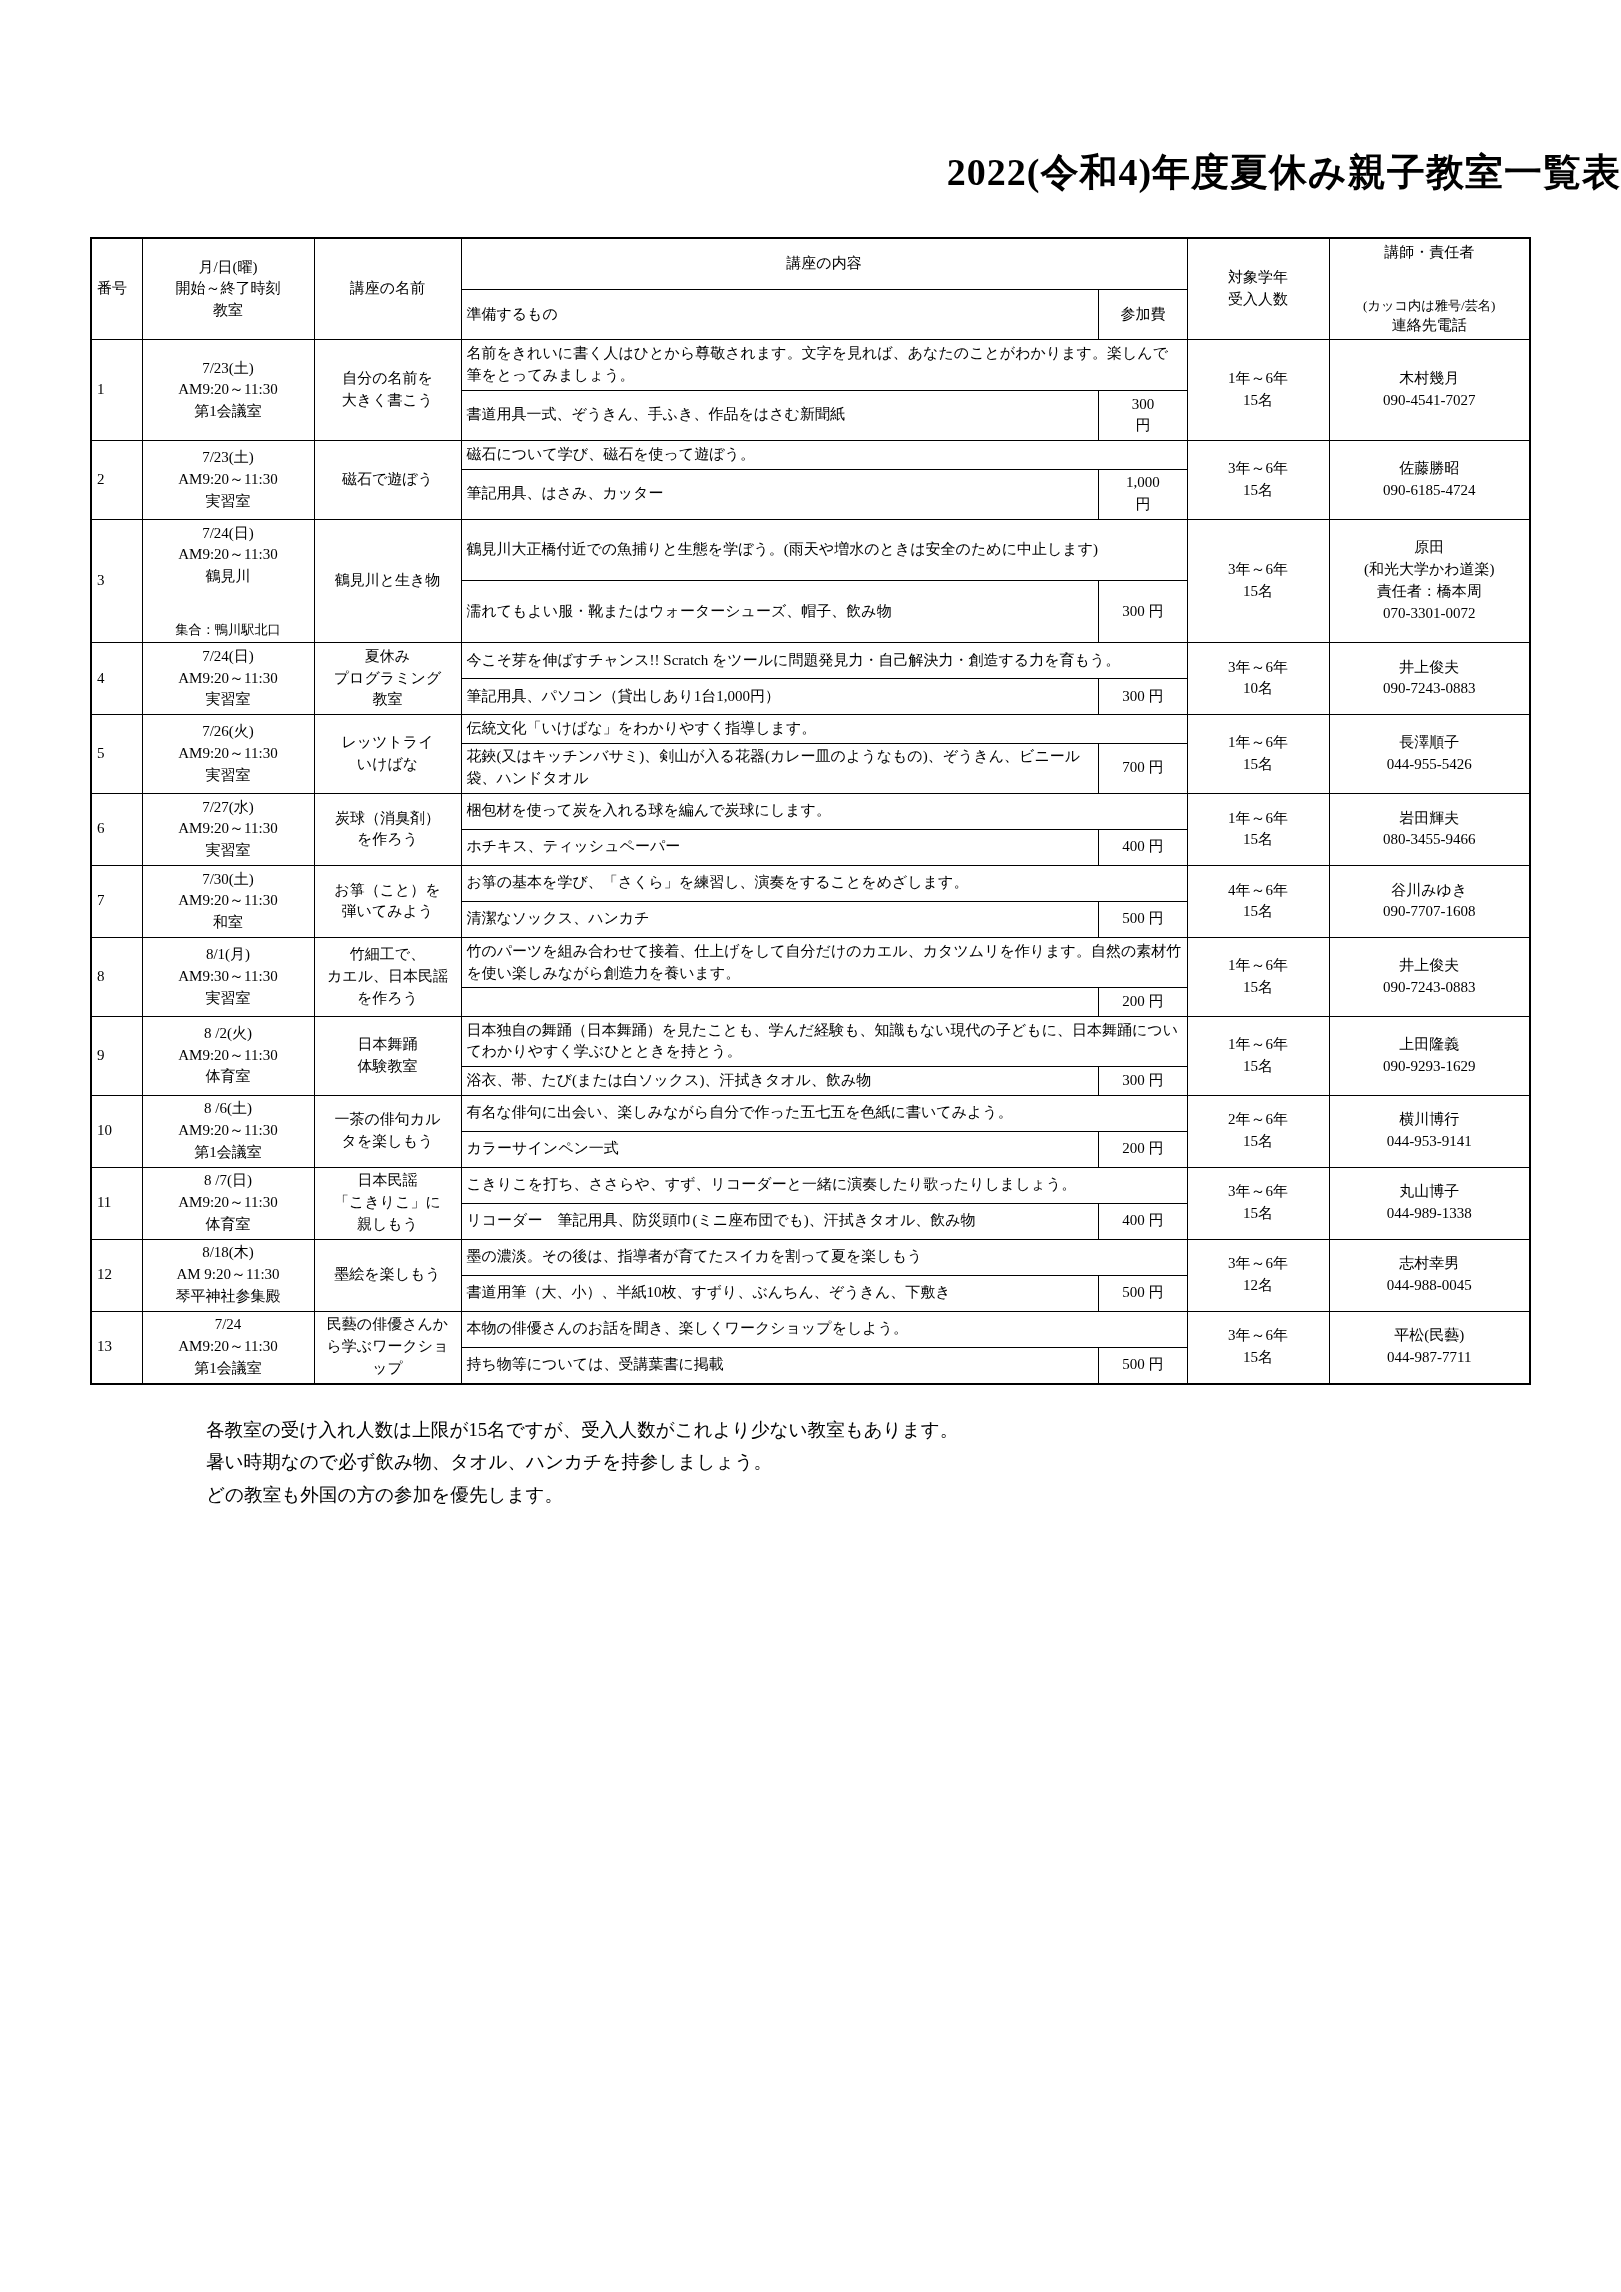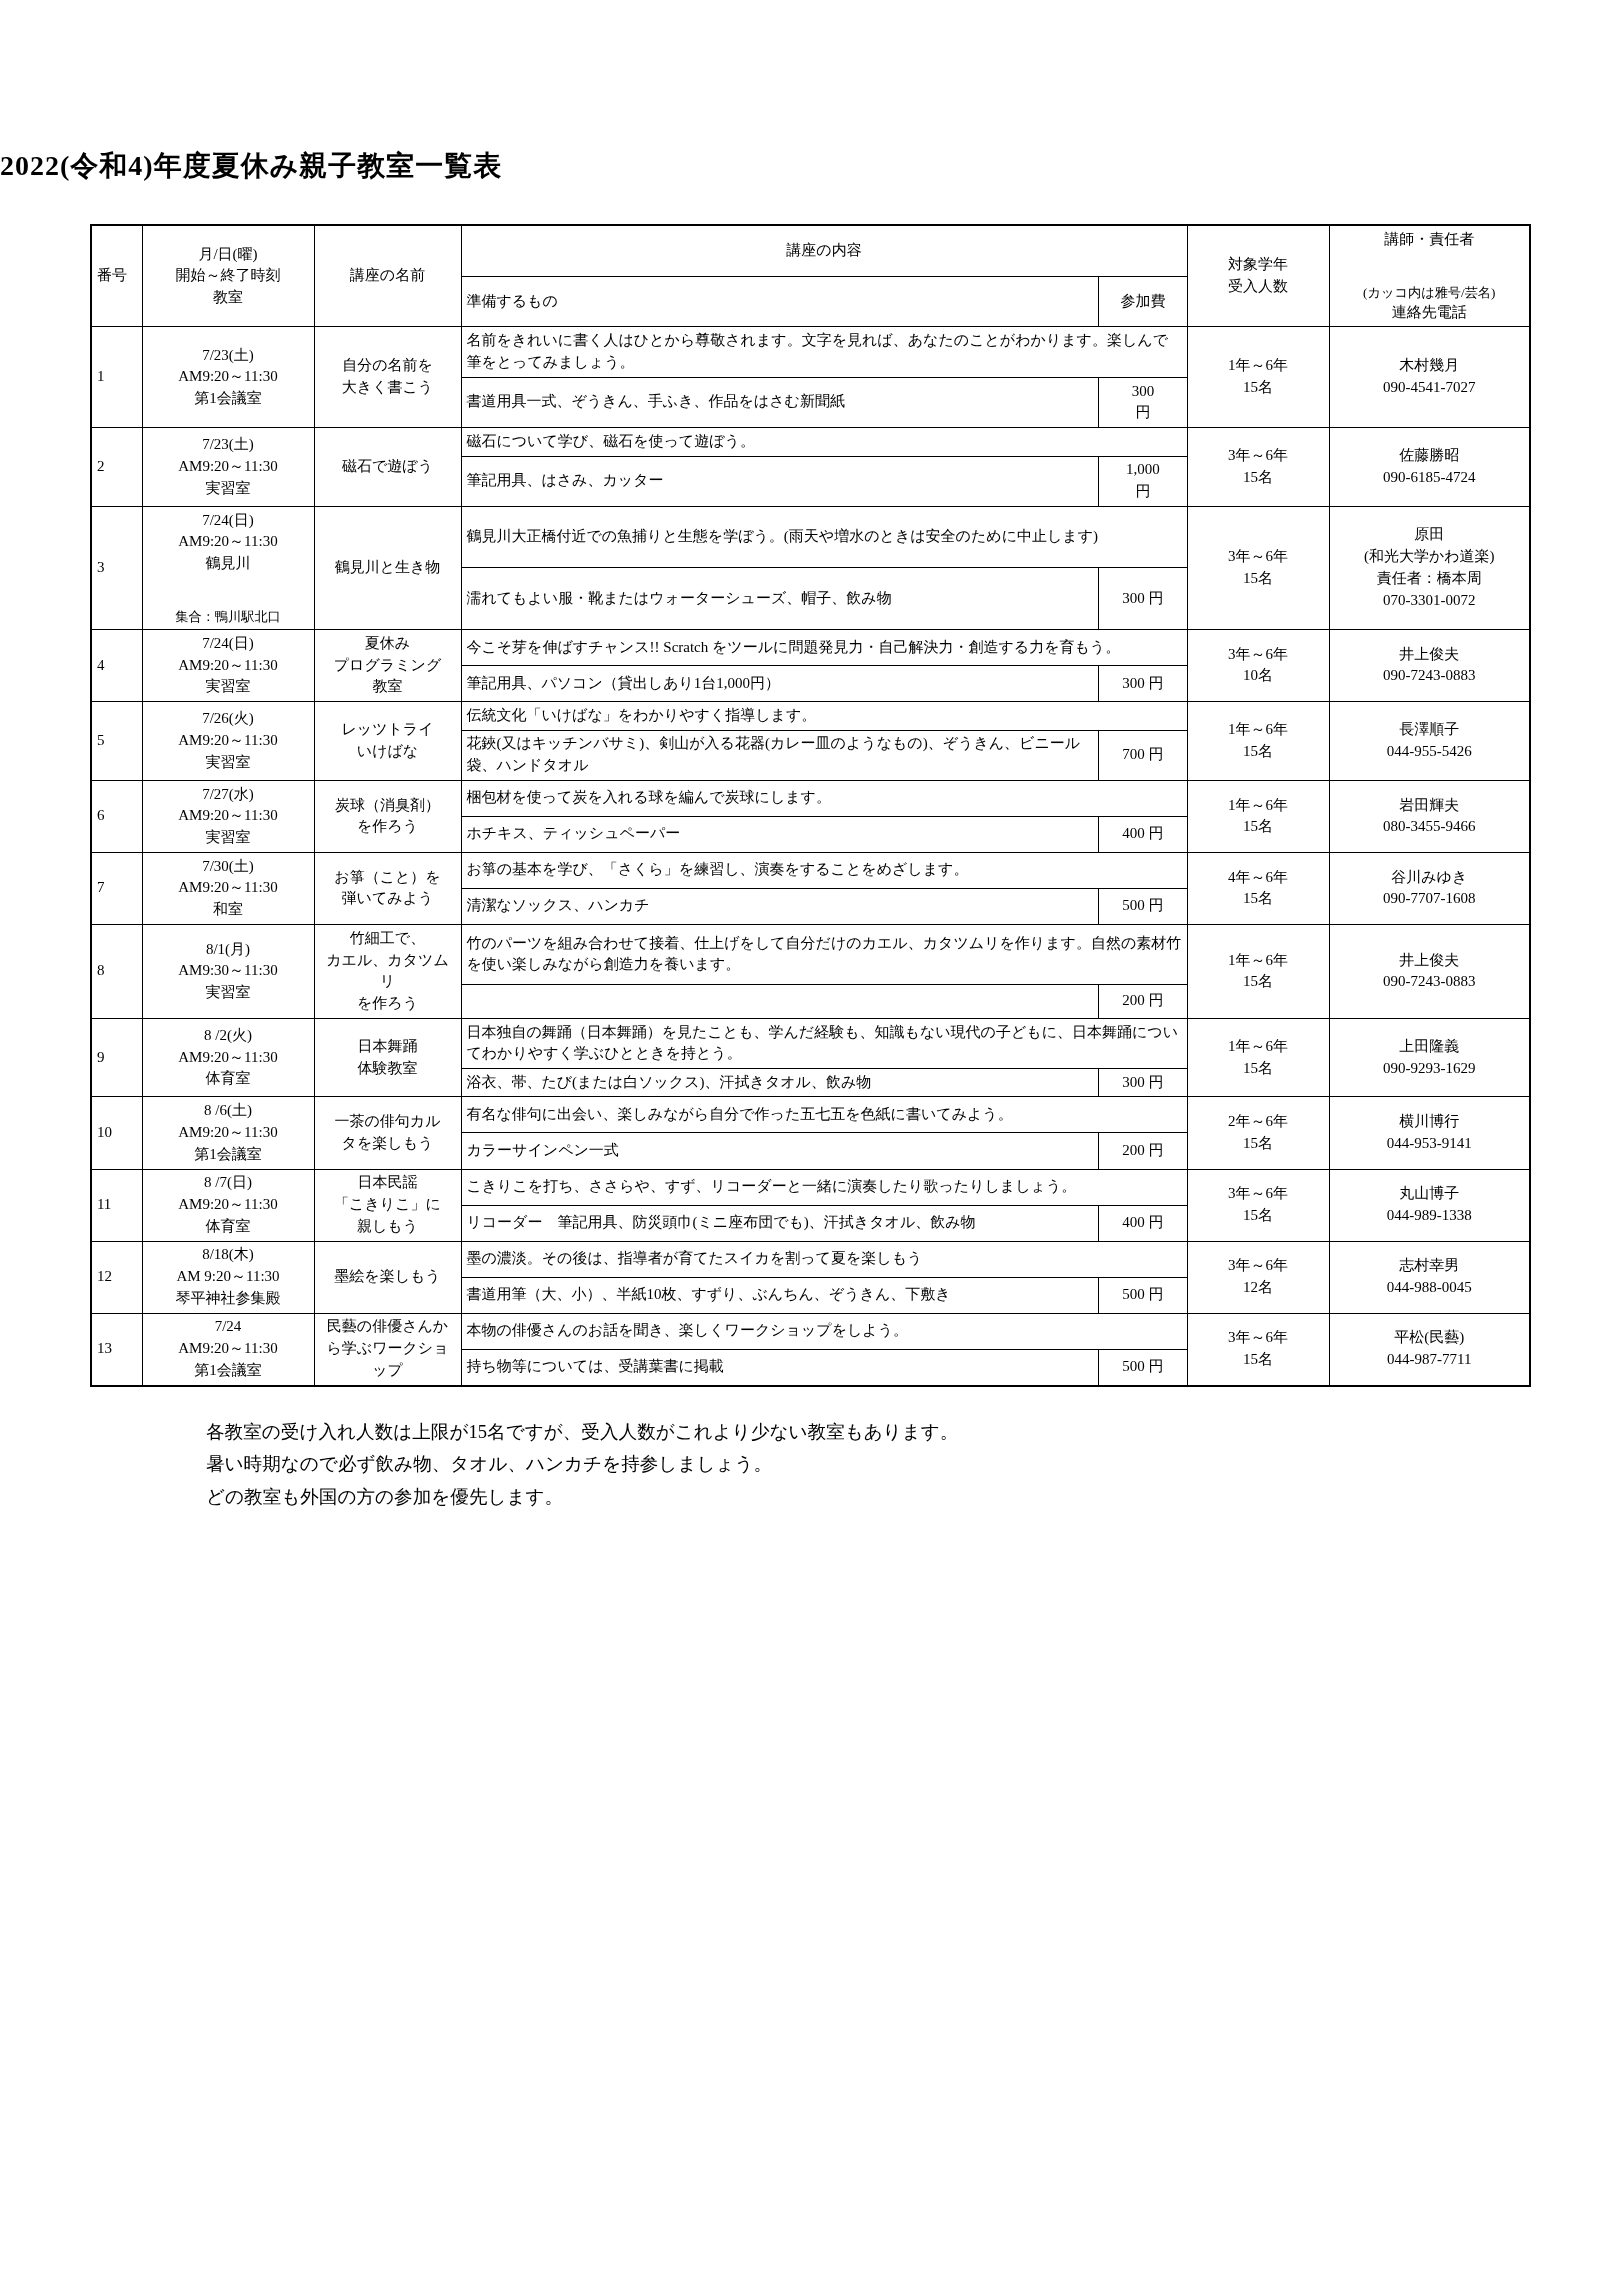--- a/index.html
+++ b/index.html
@@ -15,22 +15,22 @@
     position: relative;
   }
   .page {
     width: 1621px;
     height: 2293px;
     box-sizing: border-box;
     padding: 0;
     position: relative;
   }
   .doc-title {
-    text-align: left;
-    font-size: 28px;
+    text-align: right;
+    font-size: 38px;
     font-weight: bold;
     letter-spacing: 1px;
     margin-top: 147px;
     margin-bottom: 39px;
   }
   table.main {
     border-collapse: collapse;
     margin: 0 auto;
     width: 1441px;
     table-layout: fixed;
@@ -324,21 +324,21 @@
         </tr>
         <tr class="thick-row">
           <td class="c-no" rowspan="2">8</td>
           <td class="c-when" rowspan="2">
             <span class="when-line">8/1(月)</span>
             <span class="when-line">AM9:30～11:30</span>
             <span class="when-line">実習室</span>
           </td>
           <td class="c-name" rowspan="2">
             <span class="when-line">竹細工で、</span>
-            <span class="when-line">カエル、カタツムリ</span>
+            <span class="when-line">カエル、日本民謡</span>
             <span class="when-line">を作ろう</span>
           </td>
           <td class="content-cell" colspan="2">竹のパーツを組み合わせて接着、仕上げをして自分だけのカエル、カタツムリを作ります。自然の素材竹を使い楽しみながら創造力を養います。</td>
           <td class="c-grade" rowspan="2">
             <span class="grade-line">1年～6年</span>
             <span class="grade-line">15名</span>
           </td>
           <td class="c-teacher" rowspan="2">
             <span class="teacher-line">井上俊夫</span>
             <span class="teacher-line">090-7243-0883</span>

